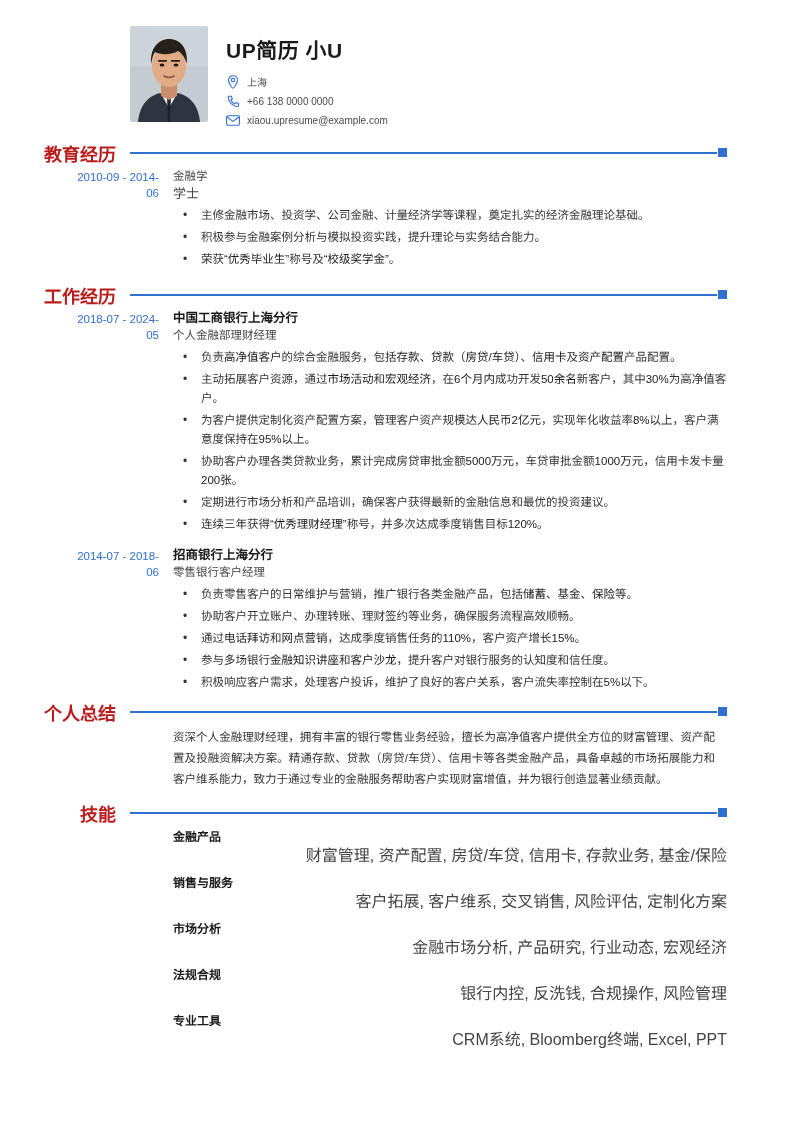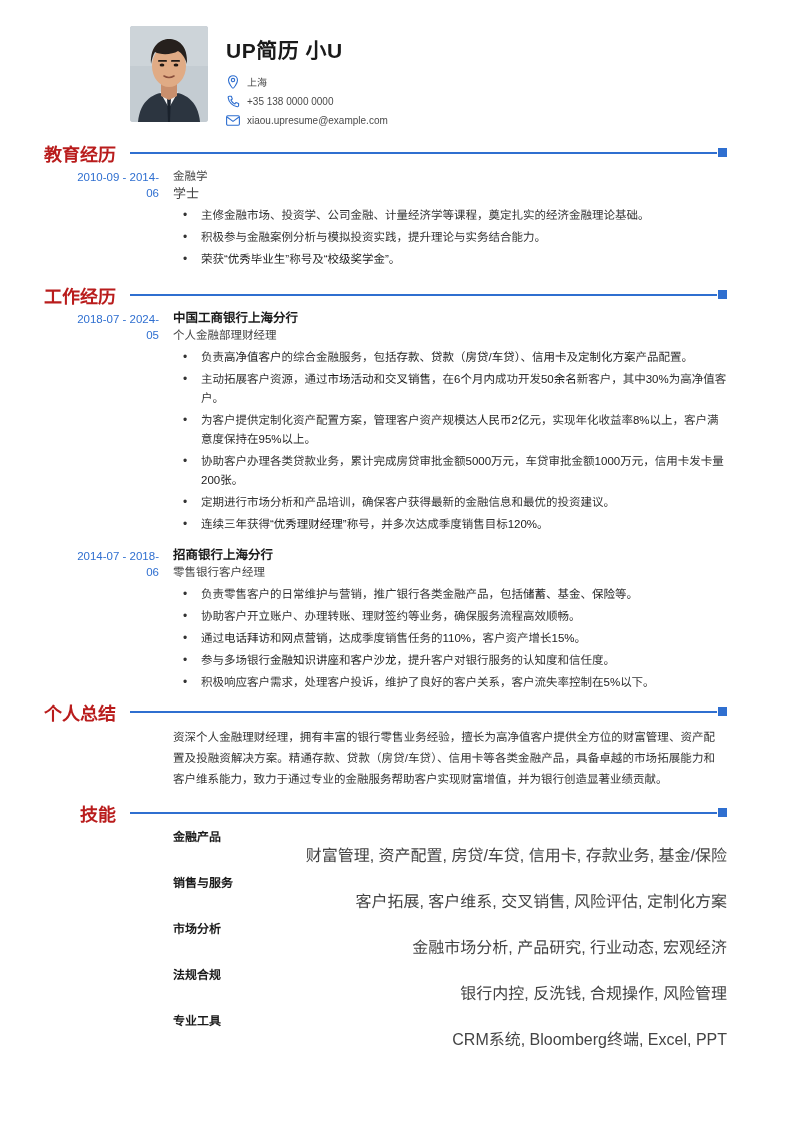--- a/index.html
+++ b/index.html
@@ -240,21 +240,21 @@
         </span>
         <span>上海</span>
       </div>
 
       <div class="contact-row">
         <span class="contact-icon">
           <svg width="13" height="13" viewBox="0 0 13 13" xmlns="http://www.w3.org/2000/svg">
             <path d="M2.2 1.3 L4.4 1.3 L5.3 4 L3.9 5 C4.6 6.7 6.1 8.2 7.9 8.9 L8.9 7.5 L11.6 8.4 L11.6 10.6 C11.6 11.3 11 11.8 10.3 11.7 C5.6 11.2 1.7 7.3 1.2 2.6 C1.1 1.9 1.6 1.3 2.2 1.3 Z" fill="none" stroke="#2f6fd0" stroke-width="1.1" stroke-linejoin="round"></path>
           </svg>
         </span>
-        <span>+35 138 0000 0000</span>
+        <span>+66 138 0000 0000</span>
       </div>
 
       <div class="contact-row">
         <span class="contact-icon">
           <svg width="14" height="11" viewBox="0 0 14 11" xmlns="http://www.w3.org/2000/svg">
             <rect x="0.6" y="0.8" width="12.8" height="9.4" rx="1.2" fill="none" stroke="#2f6fd0" stroke-width="1.1"></rect>
             <path d="M1 2 L7 6.4 L13 2" fill="none" stroke="#2f6fd0" stroke-width="1.1"></path>
           </svg>
         </span>
         <span>xiaou.upresume@example.com</span>
@@ -296,22 +296,22 @@
       </div>
     </div>
   </div>
 
   <div class="entry">
     <div class="entry-date">2018-07 - 2024-05</div>
     <div class="entry-main">
       <div class="entry-org">中国工商银行上海分行</div>
       <div class="entry-sub">个人金融部理财经理</div>
       <ul class="bullets">
-        <li>负责<b>高净值客户</b>的综合金融服务，包括<b>存款、贷款（房贷/车贷）、信用卡</b>及<b>定制化方案</b>产品配置。</li>
-        <li>主动拓展客户资源，通过<b>市场活动</b>和<b>交叉销售</b>，在<b>6个月内</b>成功开发<b>50余名</b>新客户，其中<b>30%</b>为高净值客户。</li>
+        <li>负责<b>高净值客户</b>的综合金融服务，包括<b>存款、贷款（房贷/车贷）、信用卡</b>及<b>资产配置</b>产品配置。</li>
+        <li>主动拓展客户资源，通过<b>市场活动</b>和<b>宏观经济</b>，在<b>6个月内</b>成功开发<b>50余名</b>新客户，其中<b>30%</b>为高净值客户。</li>
         <li>为客户提供定制化资产配置方案，管理客户资产规模达<b>人民币2亿元</b>，实现年化收益率<b>8%</b>以上，客户满意度保持在<b>95%</b>以上。</li>
         <li>协助客户办理各类贷款业务，累计完成房贷审批金额<b>5000万元</b>，车贷审批金额<b>1000万元</b>，信用卡发卡量<b>200张</b>。</li>
         <li>定期进行市场分析和产品培训，确保客户获得最新的金融信息和最优的投资建议。</li>
         <li>连续<b>三年</b>获得<b>“优秀理财经理”</b>称号，并多次达成季度销售目标<b>120%</b>。</li>
       </ul>
     </div>
   </div>
 
   <div class="entry">
     <div class="entry-date">2014-07 - 2018-06</div>

